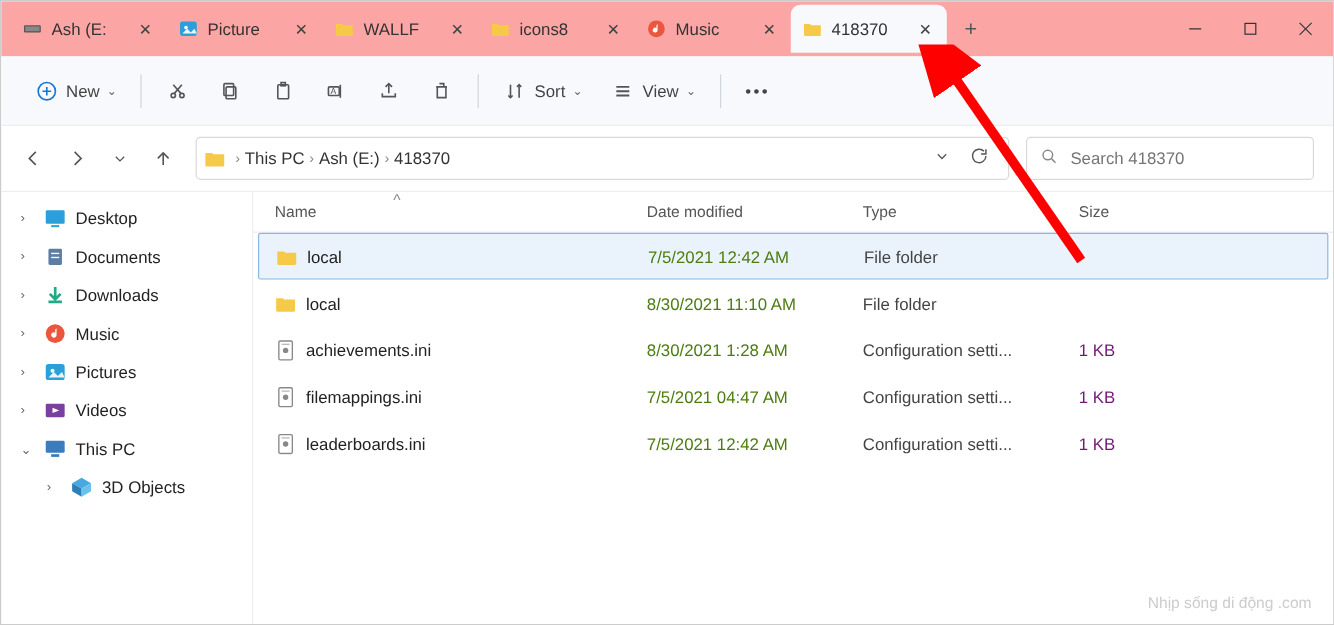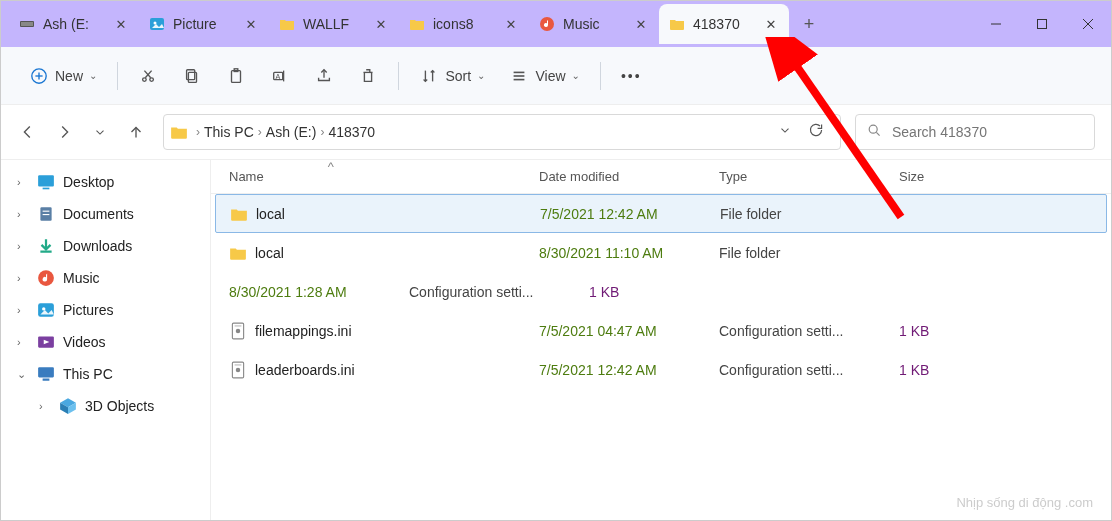--- a/index.html
+++ b/index.html
@@ -1,19 +1,19 @@
 <!DOCTYPE html>
 <html><head>
 <meta charset="utf-8">
 <style>
 * { box-sizing: border-box; margin: 0; padding: 0; font-family: "Segoe UI", sans-serif; }
 body { width: 1112px; height: 521px; background: #fff; overflow: hidden; position: relative; border: 1px solid #ccc; }
 
 
-.tabs-bar { display:flex; align-items:center; height:46px; background:#c4b5fd; padding-left:8px; }
+.tabs-bar { display:flex; align-items:center; height:46px; background:#fca5a5; padding-left:8px; }
 .tab { display:flex; align-items:center; gap:8px; padding:0 10px; height:40px; min-width:130px; max-width:140px; border-radius:8px 8px 0 0; position:relative; cursor:default; font-size:14px; color:#333; }
 .tab.active { background:#f7f9fc; }
 .tab .tab-icon { width:16px; height:16px; flex-shrink:0; }
 .tab .tab-label { white-space:nowrap; overflow:hidden; text-overflow:clip; flex:1; }
 .tab .tab-close { width:16px; height:16px; display:flex; align-items:center; justify-content:center; border-radius:3px; color:#444; font-size:13px; flex-shrink:0; }
 .new-tab-btn { width:40px; height:40px; display:flex; align-items:center; justify-content:center; color:#555; font-size:18px; }
 .window-controls { margin-left:auto; display:flex; }
 .window-controls div { width:46px; height:36px; display:flex; align-items:center; justify-content:center; color:#333; }
 
 
@@ -393,20 +393,28 @@
             <span class="file-icon"><svg viewBox="0 0 16 16">
                 <path class="folder-svg" d="M1 4 h5 l1 1 h8 v8 a1 1 0 0 1 -1 1 H2 a1 1 0 0 1 -1 -1 Z"></path>
               </svg></span>
             <span>local</span>
           </div>
           <div class="cell-date">8/30/2021 11:10 AM</div>
           <div class="cell-type">File folder</div>
           <div class="cell-size"></div>
         </div>
         <div class="row">
+          <div class="cell-name">
+            <span class="file-icon"><svg viewBox="0 0 16 16">
+                <rect x="3" y="1" width="10" height="14" rx="1" fill="#fff" stroke="#888"></rect>
+                <circle cx="8" cy="8" r="2" fill="#888"></circle>
+                <rect x="5" y="3" width="6" height="1" fill="#bbb"></rect>
+              </svg></span>
+            <span>achievements.ini</span>
+          </div>
           <div class="cell-date">8/30/2021 1:28 AM</div>
           <div class="cell-type">Configuration setti...</div>
           <div class="cell-size">1 KB</div>
         </div>
         <div class="row">
           <div class="cell-name">
             <span class="file-icon"><svg viewBox="0 0 16 16">
                 <rect x="3" y="1" width="10" height="14" rx="1" fill="#fff" stroke="#888"></rect>
                 <circle cx="8" cy="8" r="2" fill="#888"></circle>
                 <rect x="5" y="3" width="6" height="1" fill="#bbb"></rect>

